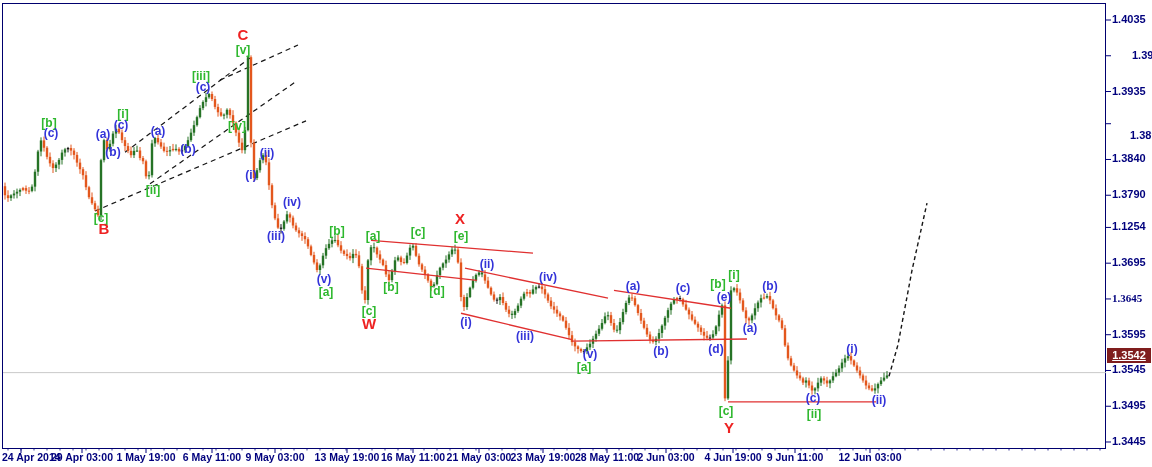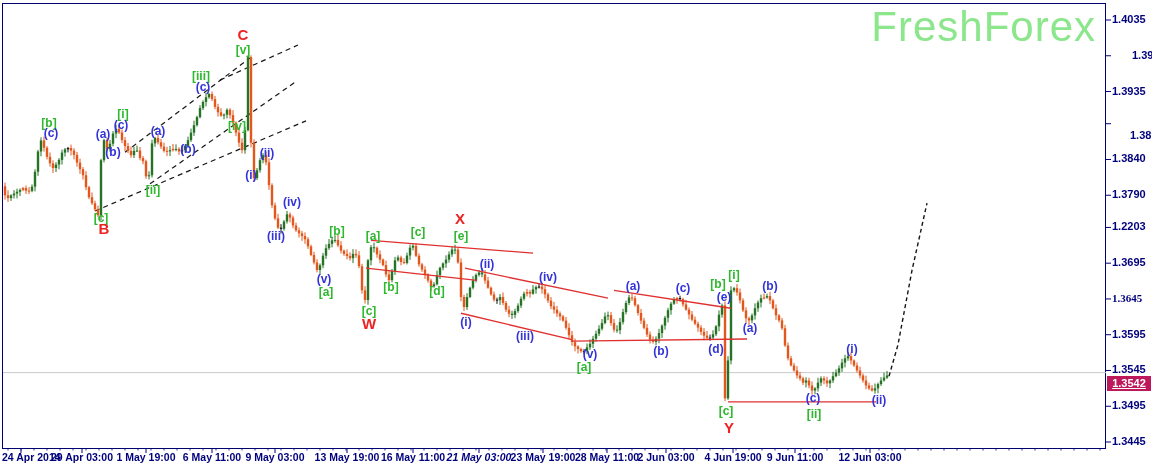--- a/index.html
+++ b/index.html
@@ -20,21 +20,20 @@
   .dlabel{position:absolute;transform:translateX(-50%);color:#00007d;font-size:10.5px;
           font-weight:600;white-space:nowrap;}
   .badge{position:absolute;left:1107px;width:44px;height:15px;background:#00007d;color:#ffffff;
          font-size:11px;font-weight:700;text-align:center;line-height:15px;}
 </style>
 </head>
 <body>
 
 <div class="stage">
   <div class="frame"></div>
-  <div class="watermark" style="color: rgb(140, 230, 140);">FreshForex</div>
   <svg id="chart-svg" xmlns="http://www.w3.org/2000/svg">
       <line x1="3" y1="372.6182499999993" x2="1106" y2="372.6182499999993" stroke="#c9c9c9" stroke-width="1"></line>
       <g>
         <line x1="95" y1="210.97174999999962" x2="306" y2="120.85025000000002" stroke="#151515" stroke-width="1.2" stroke-dasharray="5 4"></line>
         <line x1="150" y1="183.79224999999943" x2="295" y2="82.2267499999995" stroke="#151515" stroke-width="1.2" stroke-dasharray="5 4"></line>
         <line x1="125" y1="152.3212499999997" x2="250" y2="57.908249999999" stroke="#151515" stroke-width="1.2" stroke-dasharray="5 4"></line>
         <line x1="220" y1="80.08099999999973" x2="298" y2="45.033750000000424" stroke="#151515" stroke-width="1.2" stroke-dasharray="5 4"></line>
       </g>
       <g>
         <line x1="5" y1="182.5846633592228" x2="5" y2="199.59396540048857" stroke="#e3571d" stroke-width="1"></line>
@@ -805,38 +804,38 @@
       <line x1="1087" y1="448" x2="1087" y2="450.5" stroke="#00007d" stroke-width="0.8"></line>
       <line x1="1100" y1="448" x2="1100" y2="450.5" stroke="#00007d" stroke-width="0.8"></line>
     </svg>
   <div class="y-axis">
       <div class="plabel" style="top: 13px;">1.4035</div>
       <div class="plabel" style="top: 48.7625px; margin-left: 20px;">1.3985</div>
       <div class="plabel" style="top: 84.525px;">1.3935</div>
       <div class="plabel" style="top: 129px; margin-left: 18px;">1.3890</div>
       <div class="plabel" style="top: 152.474px;">1.3840</div>
       <div class="plabel" style="top: 188.236px;">1.3790</div>
-      <div class="plabel" style="top: 220.422px;">1.2203</div>
+      <div class="plabel" style="top: 220.422px;">1.1254</div>
       <div class="plabel" style="top: 256.185px;">1.3695</div>
       <div class="plabel" style="top: 291.947px; font-family: Liberation Serif, serif;">1.3645</div>
       <div class="plabel" style="top: 327.71px;">1.3595</div>
       <div class="plabel" style="top: 363.472px;">1.3545</div>
       <div class="plabel" style="top: 399.235px;">1.3495</div>
       <div class="plabel" style="top: 434.997px;">1.3445</div>
     </div>
   <div class="x-axis">
       <div class="dlabel" style="left: 2px; transform: none;">24 Apr 2014</div>
       <div class="dlabel" style="left: 82px;">29 Apr 03:00</div>
       <div class="dlabel" style="left: 146px;">1 May 19:00</div>
       <div class="dlabel" style="left: 212px;">6 May 11:00</div>
       <div class="dlabel" style="left: 275px;">9 May 03:00</div>
       <div class="dlabel" style="left: 347px;">13 May 19:00</div>
       <div class="dlabel" style="left: 413px;">16 May 11:00</div>
-      <div class="dlabel" style="left: 479px; font-style: italic;">21 May 03:00</div>
+      <div class="dlabel" style="left: 479px;">21 May 03:00</div>
       <div class="dlabel" style="left: 543px;">23 May 19:00</div>
       <div class="dlabel" style="left: 607px;">28 May 11:00</div>
       <div class="dlabel" style="left: 666px;">2 Jun 03:00</div>
       <div class="dlabel" style="left: 733px;">4 Jun 19:00</div>
       <div class="dlabel" style="left: 795px;">9 Jun 11:00</div>
       <div class="dlabel" style="left: 870px;">12 Jun 03:00</div>
     </div>
-  <div class="badge" style="top: 376px; background: #be185d; text-decoration: underline;">1.3542</div>
+  <div class="badge" style="top: 348px; background: #7f1d1d; text-decoration: underline;">1.3542</div>
 </div>
 
 </body></html>

